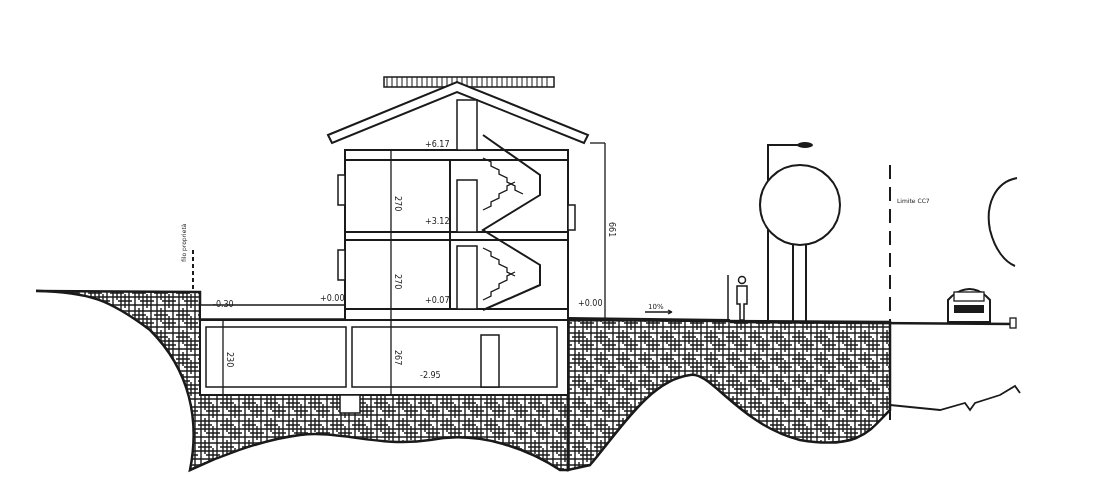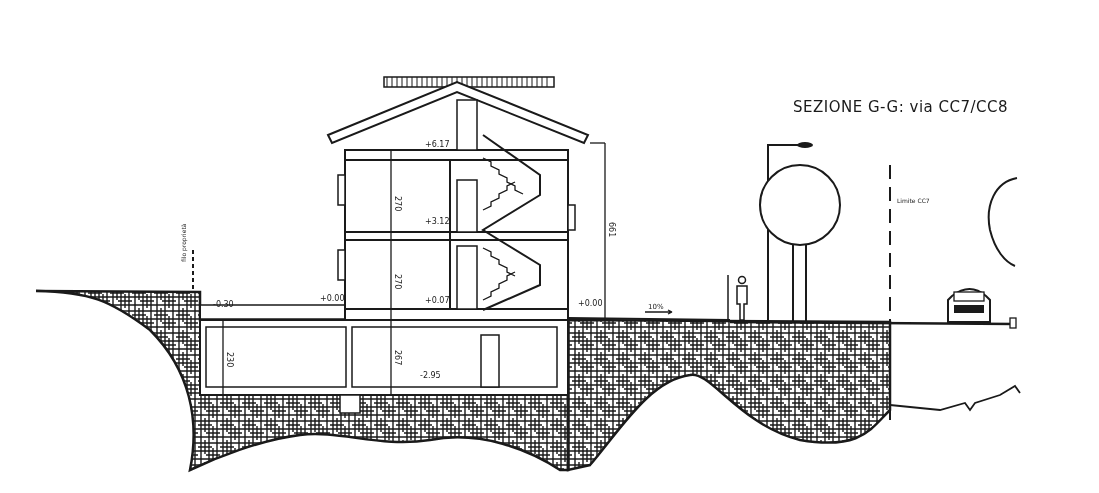--- a/index.html
+++ b/index.html
@@ -5,21 +5,20 @@
   html, body { margin:0; padding:0; background:#ffffff; }
   body { width:1099px; height:493px; overflow:hidden; position:relative; font-family:"Liberation Sans", sans-serif; }
   #stage { position:absolute; left:0; top:0; width:1099px; height:493px; }
   .title { position:absolute; left:793px; top:98px; font-size:15px; letter-spacing:0.5px; color:#1a1a1a; font-family:"DejaVu Sans", sans-serif; }
   svg text { font-family:"DejaVu Sans", sans-serif; fill:#1a1a1a; }
 </style>
 </head>
 <body>
 
 <div id="stage">
-  <div class="title">SEZIONE G-G: via CC7/CC8</div>
 
   <svg width="1099" height="493" viewBox="0 0 1099 493">
     <defs>
       <pattern id="hatch" width="22" height="22" patternUnits="userSpaceOnUse">
         <rect width="22" height="22" fill="#fff"></rect>
         <path d="M0 3H22 M0 7H14 M0 11H22 M8 15H22 M0 19H22 M3 0V22 M7 0V14 M11 0V22 M15 8V22 M19 0V22" stroke="#1a1a1a" stroke-width="1.4"></path>
       </pattern>
     </defs>
 
     <g>

